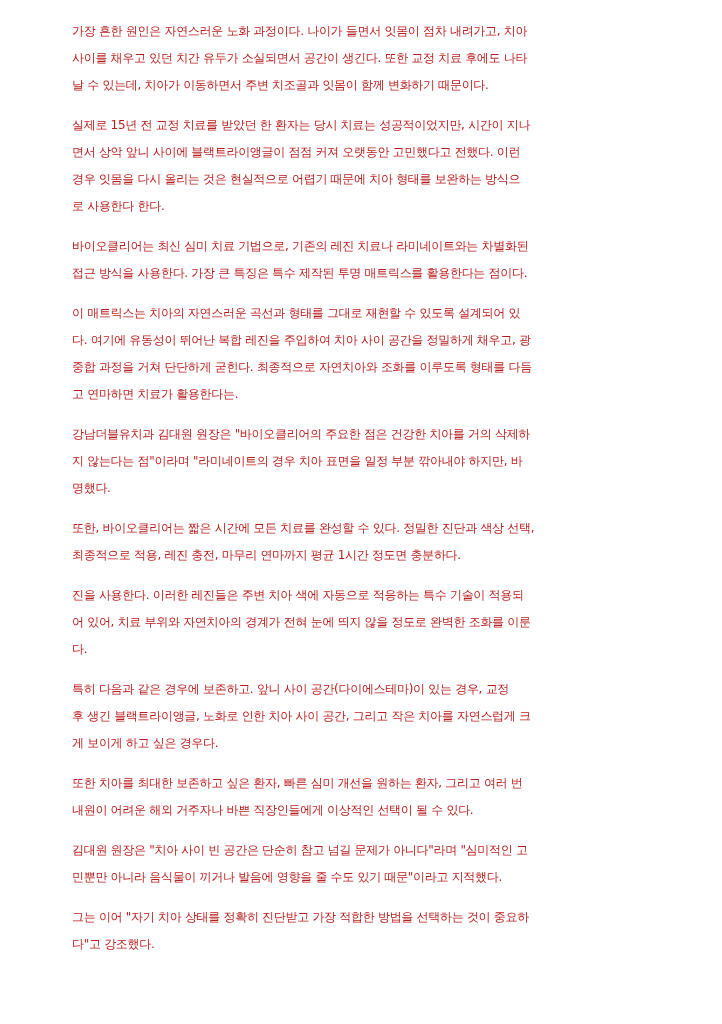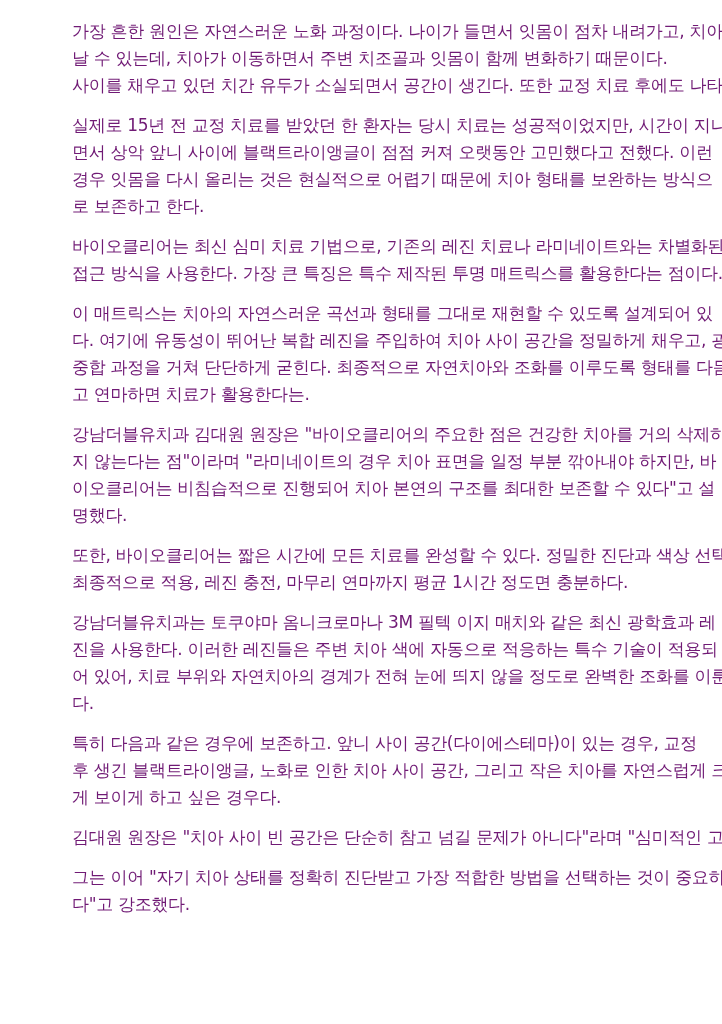--- a/index.html
+++ b/index.html
@@ -1,70 +1,73 @@
 <!DOCTYPE html>
 <html><head>
 <meta charset="utf-8">
 <style>
   html, body { margin: 0; padding: 0; background: #ffffff; }
   body { width: 722px; height: 1024px; overflow: hidden; position: relative; }
   .article {
     position: absolute; left: 72px; top: 18px; width: 590px;
     font-family: "DejaVu Sans", "Liberation Sans", sans-serif;
-    font-size: 17px; color: #701a75; letter-spacing: -0.3px;
+    font-size: 12px; color: #b91c1c; letter-spacing: -0.3px;
   }
   .para { margin: 0 0 13px 0; }
   .line { display: block; height: 27px; line-height: 27px; white-space: nowrap; }
 </style>
 </head>
 <body>
 
 <div class="article">
   <p class="para">
     <span class="line">가장 흔한 원인은 자연스러운 노화 과정이다. 나이가 들면서 잇몸이 점차 내려가고, 치아</span>
+    <span class="line">사이를 채우고 있던 치간 유두가 소실되면서 공간이 생긴다. 또한 교정 치료 후에도 나타</span>
     <span class="line">날 수 있는데, 치아가 이동하면서 주변 치조골과 잇몸이 함께 변화하기 때문이다.</span>
-    <span class="line">사이를 채우고 있던 치간 유두가 소실되면서 공간이 생긴다. 또한 교정 치료 후에도 나타</span>
   </p>
   <p class="para">
     <span class="line">실제로 15년 전 교정 치료를 받았던 한 환자는 당시 치료는 성공적이었지만, 시간이 지나</span>
     <span class="line">면서 상악 앞니 사이에 블랙트라이앵글이 점점 커져 오랫동안 고민했다고 전했다. 이런</span>
     <span class="line">경우 잇몸을 다시 올리는 것은 현실적으로 어렵기 때문에 치아 형태를 보완하는 방식으</span>
-    <span class="line">로 보존하고 한다.</span>
+    <span class="line">로 사용한다 한다.</span>
   </p>
   <p class="para">
     <span class="line">바이오클리어는 최신 심미 치료 기법으로, 기존의 레진 치료나 라미네이트와는 차별화된</span>
     <span class="line">접근 방식을 사용한다. 가장 큰 특징은 특수 제작된 투명 매트릭스를 활용한다는 점이다.</span>
   </p>
   <p class="para">
     <span class="line">이 매트릭스는 치아의 자연스러운 곡선과 형태를 그대로 재현할 수 있도록 설계되어 있</span>
     <span class="line">다. 여기에 유동성이 뛰어난 복합 레진을 주입하여 치아 사이 공간을 정밀하게 채우고, 광</span>
     <span class="line">중합 과정을 거쳐 단단하게 굳힌다. 최종적으로 자연치아와 조화를 이루도록 형태를 다듬</span>
     <span class="line">고 연마하면 치료가 활용한다는.</span>
   </p>
   <p class="para">
     <span class="line">강남더블유치과 김대원 원장은 "바이오클리어의 주요한 점은 건강한 치아를 거의 삭제하</span>
     <span class="line">지 않는다는 점"이라며 "라미네이트의 경우 치아 표면을 일정 부분 깎아내야 하지만, 바</span>
-    <span class="line">이오클리어는 비침습적으로 진행되어 치아 본연의 구조를 최대한 보존할 수 있다"고 설</span>
     <span class="line">명했다.</span>
   </p>
   <p class="para">
     <span class="line">또한, 바이오클리어는 짧은 시간에 모든 치료를 완성할 수 있다. 정밀한 진단과 색상 선택,</span>
     <span class="line">최종적으로 적용, 레진 충전, 마무리 연마까지 평균 1시간 정도면 충분하다.</span>
   </p>
   <p class="para">
-    <span class="line">강남더블유치과는 토쿠야마 옴니크로마나 3M 필텍 이지 매치와 같은 최신 광학효과 레</span>
     <span class="line">진을 사용한다. 이러한 레진들은 주변 치아 색에 자동으로 적응하는 특수 기술이 적용되</span>
     <span class="line">어 있어, 치료 부위와 자연치아의 경계가 전혀 눈에 띄지 않을 정도로 완벽한 조화를 이룬</span>
     <span class="line">다.</span>
   </p>
   <p class="para">
     <span class="line">특히 다음과 같은 경우에 보존하고. 앞니 사이 공간(다이에스테마)이 있는 경우, 교정</span>
     <span class="line">후 생긴 블랙트라이앵글, 노화로 인한 치아 사이 공간, 그리고 작은 치아를 자연스럽게 크</span>
     <span class="line">게 보이게 하고 싶은 경우다.</span>
   </p>
   <p class="para">
+    <span class="line">또한 치아를 최대한 보존하고 싶은 환자, 빠른 심미 개선을 원하는 환자, 그리고 여러 번</span>
+    <span class="line">내원이 어려운 해외 거주자나 바쁜 직장인들에게 이상적인 선택이 될 수 있다.</span>
+  </p>
+  <p class="para">
     <span class="line">김대원 원장은 "치아 사이 빈 공간은 단순히 참고 넘길 문제가 아니다"라며 "심미적인 고</span>
+    <span class="line">민뿐만 아니라 음식물이 끼거나 발음에 영향을 줄 수도 있기 때문"이라고 지적했다.</span>
   </p>
   <p class="para">
     <span class="line">그는 이어 "자기 치아 상태를 정확히 진단받고 가장 적합한 방법을 선택하는 것이 중요하</span>
     <span class="line">다"고 강조했다.</span>
   </p>
 </div>
 
 </body></html>

